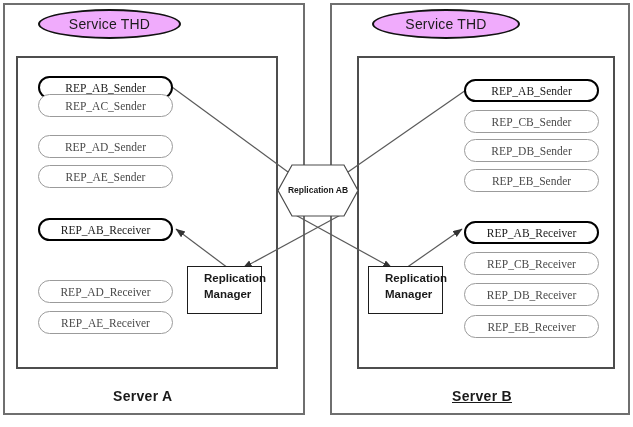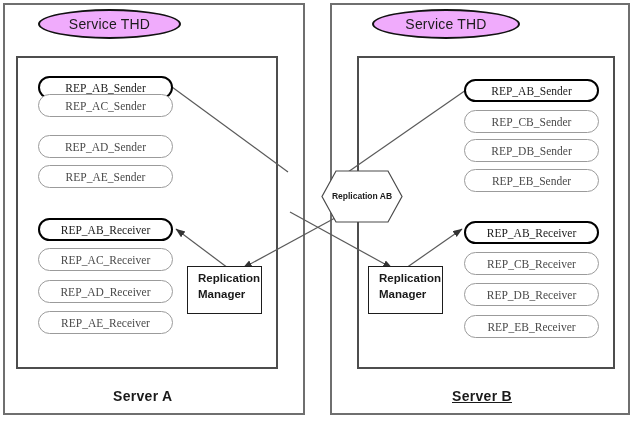--- a/index.html
+++ b/index.html
@@ -82,39 +82,38 @@
   .pill.right { left: 464px; width: 135px; }
 
   
   .rep-manager {
     position: absolute;
     box-sizing: border-box;
     width: 75px;
     height: 48px;
     border: 1.5px solid #1d1d1d;
     background: #ffffff;
-    padding: 4px 0 0 10px;
+    padding: 4px 0 0 16px;
     font-size: 11.5px;
     font-weight: bold;
     color: #1a1a1a;
     line-height: 1.35;
     z-index: 7;
   }
   #rep-manager-a { left: 187px; top: 266px; }
   #rep-manager-b { left: 368px; top: 266px; }
 
   
   #replication-hex {
     position: absolute;
     left: 276px;
-    top: 169px;
+    top: 163px;
     width: 84px;
     height: 55px;
     z-index: 8;
-    margin-left: 44px;
   }
   #replication-hex .hex-label {
     position: absolute;
     left: 0;
     top: 0;
     width: 84px;
     height: 55px;
     display: flex;
     align-items: center;
     justify-content: center;
@@ -182,21 +181,20 @@
   <div class="service-ellipse" id="service-a">Service THD</div>
 
   <div class="inner-box" id="inner-a"></div>
 
   <div class="pill left primary" style="top:76px">REP_AB_Sender</div>
   <div class="pill left" style="top:94px">REP_AC_Sender</div>
   <div class="pill left" style="top:135px">REP_AD_Sender</div>
   <div class="pill left" style="top:165px">REP_AE_Sender</div>
 
   <div class="pill left primary" style="top:218px">REP_AB_Receiver</div>
-  <div class="pill left" style="top:248px">REP_AC_Receiver</div>
   <div class="pill left" style="top:280px">REP_AD_Receiver</div>
   <div class="pill left" style="top:311px">REP_AE_Receiver</div>
 
   <div class="rep-manager" id="rep-manager-a">
     <div>Replication</div>
     <div>Manager</div>
   </div>
 
   <div class="server-caption" id="caption-a">Server A</div>
 

